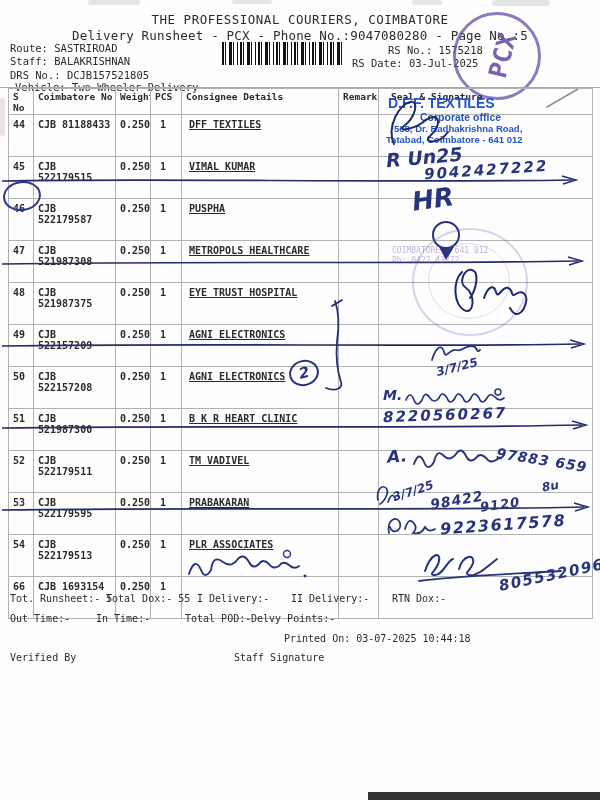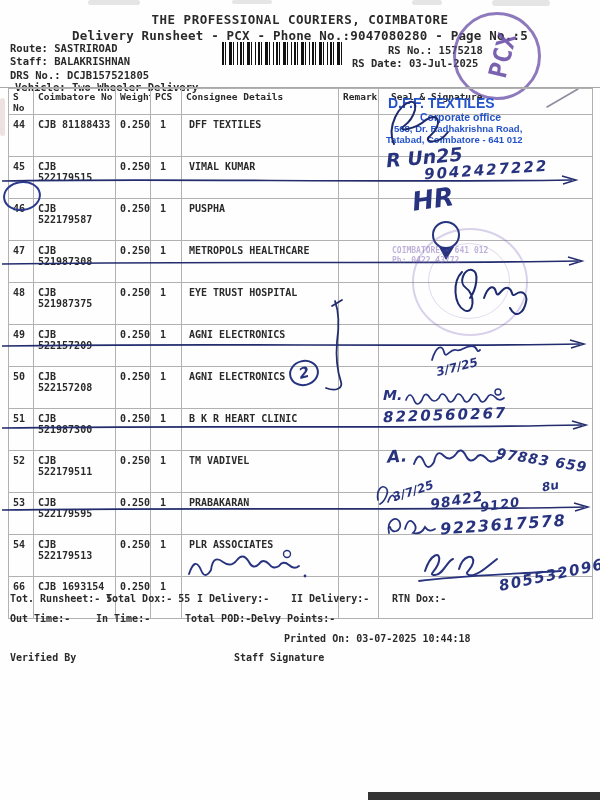--- a/index.html
+++ b/index.html
@@ -1,18 +1,18 @@
 <!DOCTYPE html>
 <html><head>
 <meta charset="utf-8">
 <style>
   html,body{margin:0;padding:0;background:#ffffff;}
   #page{position:relative;width:600px;height:800px;background:#fefefe;overflow:hidden;
         font-family:"DejaVu Sans Mono",monospace;color:#242424;}
-  .mono{font-family:"DejaVu Sans Mono",monospace;font-weight:700;color:#2a2a2a;}
+  .mono{font-family:"DejaVu Sans Mono",monospace;font-weight:400;color:#2a2a2a;}
   .abs{position:absolute;white-space:nowrap;}
   .hw{position:absolute;white-space:nowrap;font-family:"DejaVu Sans",sans-serif;
       font-style:italic;font-weight:700;color:#27337e;}
   .faintpurple{color:rgba(116,86,176,0.45);}
   .smudge{position:absolute;background:#cfcfcf;opacity:.55;border-radius:3px;}
   
   .title{font-size:12.5px;letter-spacing:.5px;}
   .subtitle{font-size:12.5px;letter-spacing:.2px;}
   .info{font-size:10.5px;}
   
@@ -22,21 +22,21 @@
   
   #pcx-stamp{position:absolute;left:453px;top:12px;width:82px;height:82px;border-radius:50%;
     border:3px solid rgba(104,76,166,.75);}
   #pcx-stamp span{position:absolute;left:24px;top:26px;font-size:25px;font-weight:700;
     color:rgba(104,76,166,.88);transform:rotate(-76deg);font-family:"DejaVu Sans Mono",monospace;}
   
   table{position:absolute;left:8px;top:88px;width:584px;border-collapse:collapse;table-layout:fixed;}
   th,td{border:1px solid #b1b1b1;vertical-align:top;text-align:left;overflow:hidden;}
   th{font-size:9.5px;font-weight:700;padding:2px 0 1px 4px;height:12px;color:#2a2a2a;}
   td{font-size:10px;font-weight:700;padding:4px 0 0 4px;height:37px;color:#2a2a2a;}
-  td.pcs{padding-left:9px;} td.cons{padding-left:7px;}
+  td.pcs{padding-left:9px;} td.cons{padding-left:7px;text-decoration:underline;}
   
   .penline{position:absolute;left:0;width:600px;height:12px;pointer-events:none;}
   
   .foot{font-size:10px;}
   .scrib{position:absolute;pointer-events:none;}
   #circle2{position:absolute;left:289px;top:360px;width:26px;height:22px;border:2px solid #27337e;
     border-radius:50%;transform:rotate(-14deg);text-align:center;}
   #circle2 span{font-style:italic;font-weight:700;color:#27337e;font-size:15px;line-height:22px;
     font-family:"DejaVu Sans",sans-serif;}
   #circle46{position:absolute;left:3px;top:181px;width:34px;height:26px;

